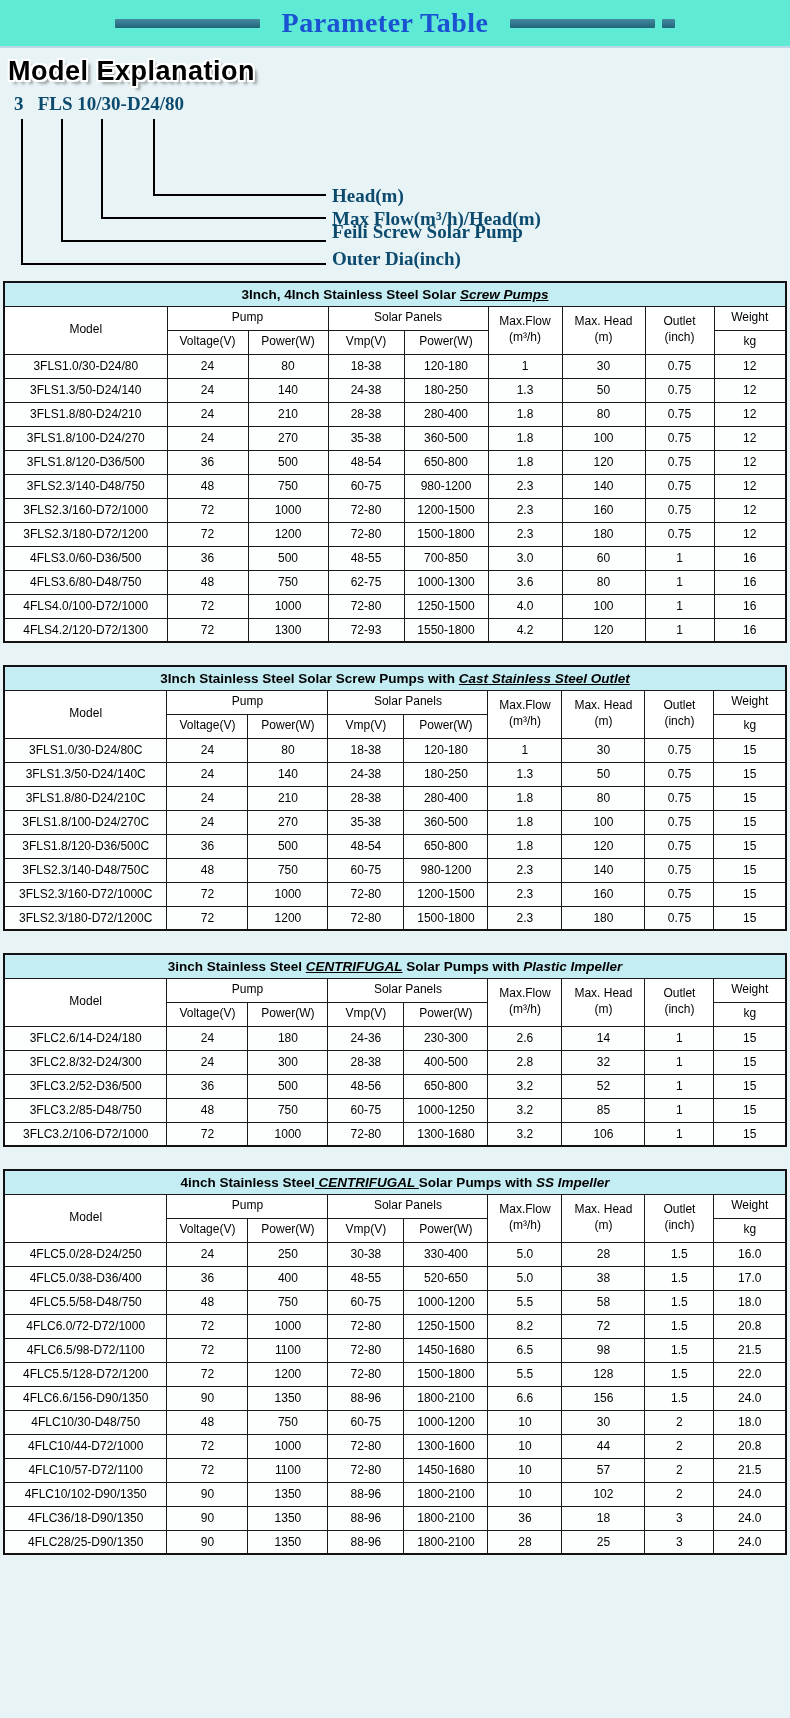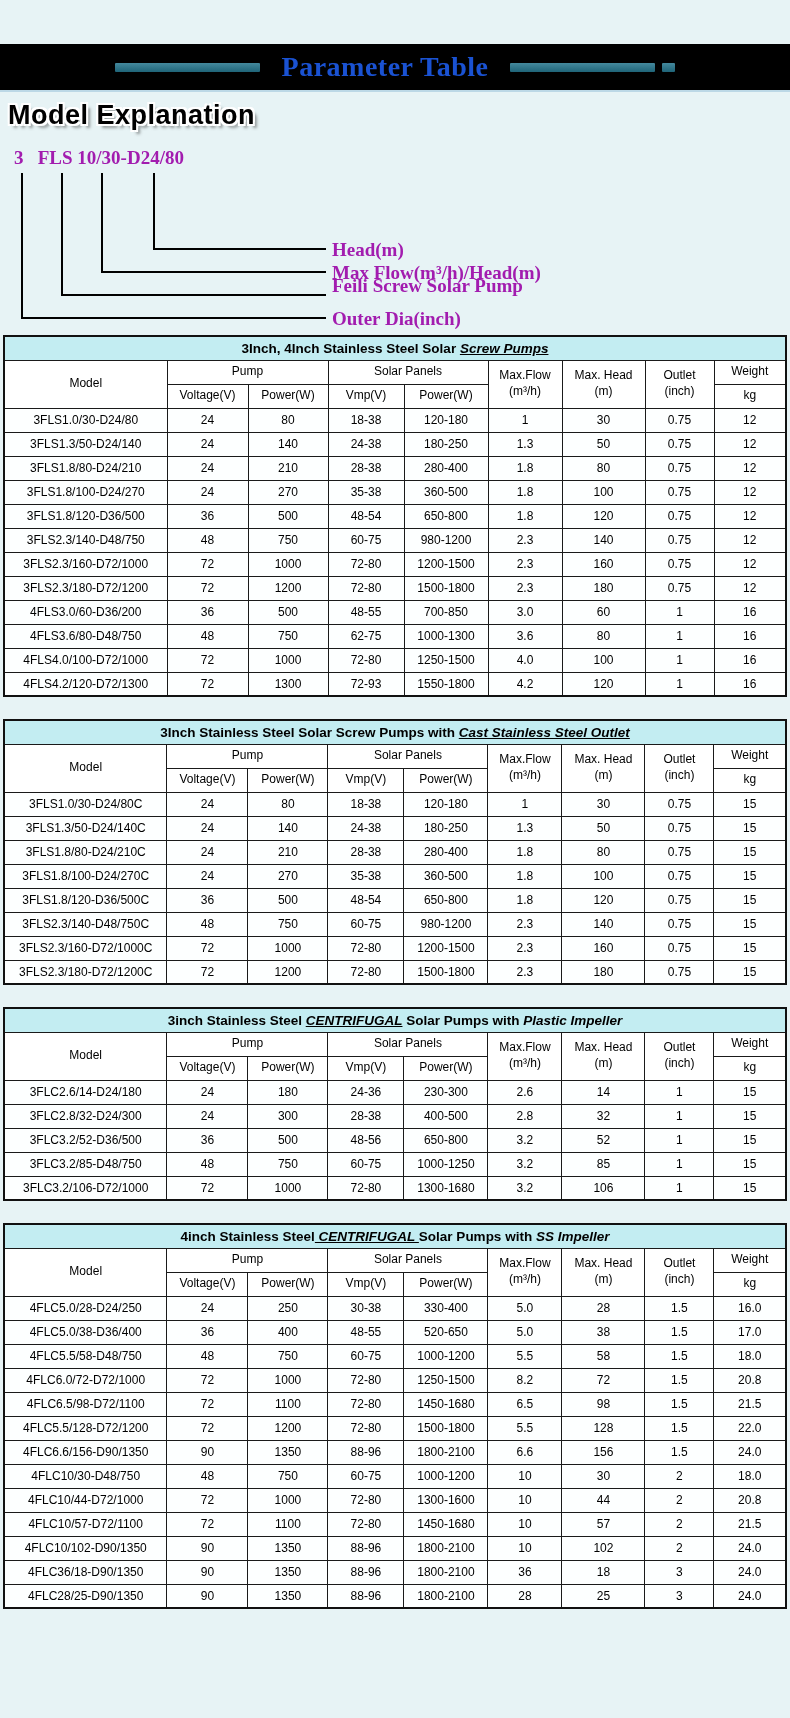--- a/index.html
+++ b/index.html
@@ -5,39 +5,39 @@
   *{box-sizing:border-box;margin:0;padding:0}
   html,body{width:790px}
   body{
     height:1718px;
     background:var(--page_bg,#e7f3f5);
     font-family:"Liberation Sans",sans-serif;
     overflow:hidden;
     position:relative;
   }
   .banner{
-    height:48px;background:#000000;border-bottom:2px solid #bcd8e6;
-    display:flex;align-items:center;justify-content:center;gap:22px;margin-top:44px;
+    height:48px;background:#5eead4;border-bottom:2px solid #bcd8e6;
+    display:flex;align-items:center;justify-content:center;gap:22px;
   }
   .banner h1{
     font-family:"Liberation Serif",serif;font-size:28px;font-weight:bold;
     color:var(--title_blue,#1a52d2);letter-spacing:.5px;
   }
   .bargroup{display:flex;align-items:center;gap:7px}
   .bar{height:9px;background:var(--teal_bar,#2d7a8e);border-radius:1px;
        background-image:linear-gradient(#44899d,#1f6478)}
   .bar.long{width:145px}
   .bar.small{width:13px}
   .me-heading{
     margin:8px 0 2px 8px;font-size:27px;font-weight:bold;letter-spacing:.5px;color:#000;
     text-shadow:-2px -2px 0 #fff,2px -2px 0 #fff,-2px 2px 0 #fff,2px 2px 0 #fff,4px 4px 3px rgba(60,60,60,.5);
   }
   .diagram{
-    position:relative;height:192px;margin-top:12px;
-    font-family:"Liberation Serif",serif;font-weight:bold;color:#a21caf;
+    position:relative;height:192px;margin-top:2px;
+    font-family:"Liberation Serif",serif;font-weight:bold;color:#0c4a6e;
   }
   .model-code{position:absolute;left:14px;top:4px;font-size:19px;white-space:pre}
   .connector{position:absolute;border-left:2px solid #000;border-bottom:2px solid #000}
   .dlabel{position:absolute;left:332px;font-size:19px;line-height:22px}
   table.spec{
     width:782px;margin:0 auto 22px auto;border-collapse:collapse;table-layout:fixed;
     background:#fff;border:2px solid #111;
   }
   .spec td{
     border:1px solid #1a1a1a;text-align:center;vertical-align:middle;
@@ -66,21 +66,21 @@
 
 <div class="diagram">
   <div class="model-code">3   FLS 10/30-D24/80</div>
   <div class="connector" style="left:153px;top:30px;width:173px;height:77px"></div>
   <div class="connector" style="left:101px;top:30px;width:225px;height:100px"></div>
   <div class="connector" style="left:61px;top:30px;width:265px;height:123px"></div>
   <div class="connector" style="left:21px;top:30px;width:305px;height:146px"></div>
   <div class="dlabel" style="top:96px">Head(m)</div>
   <div class="dlabel" style="top:119px">Max Flow(m³/h)/Head(m)</div>
   <div class="dlabel" style="top:132px">Feili Screw Solar Pump</div>
-  <div class="dlabel" style="top:165px">Outer Dia(inch)</div>
+  <div class="dlabel" style="top:159px">Outer Dia(inch)</div>
 </div>
 
 <div id="tables">
     <table class="spec">
       <colgroup>
         <col style="width: 163px;">
         <col style="width: 81px;">
         <col style="width: 80px;">
         <col style="width: 76px;">
         <col style="width: 84px;">
@@ -191,21 +191,21 @@
           <td>72</td>
           <td>1200</td>
           <td>72-80</td>
           <td>1500-1800</td>
           <td>2.3</td>
           <td>180</td>
           <td>0.75</td>
           <td>12</td>
         </tr>
         <tr>
-          <td>4FLS3.0/60-D36/200</td>
+          <td>4FLS3.0/60-D36/500</td>
           <td>36</td>
           <td>500</td>
           <td>48-55</td>
           <td>700-850</td>
           <td>3.0</td>
           <td>60</td>
           <td>1</td>
           <td>16</td>
         </tr>
         <tr>

